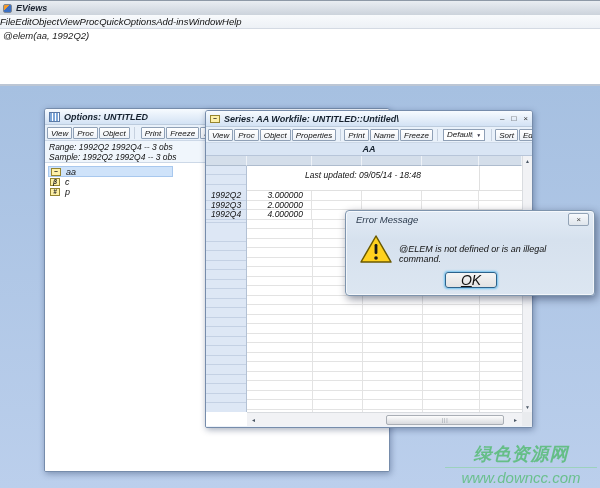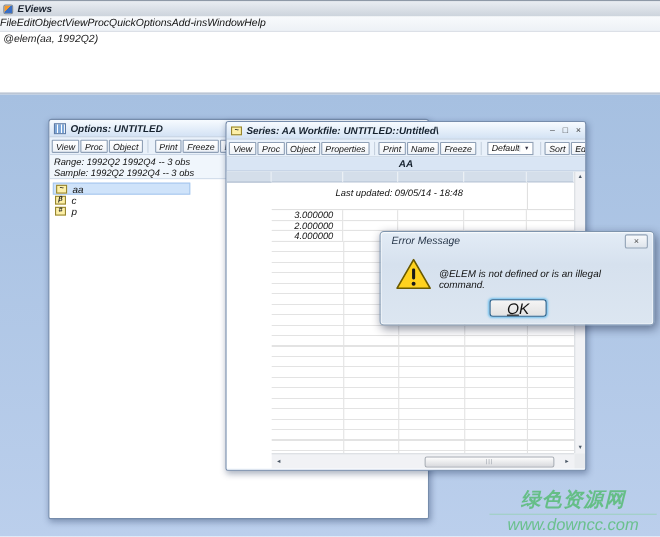--- a/index.html
+++ b/index.html
@@ -216,20 +216,25 @@
       <div id="aa-band">AA</div>
       <div id="grid">
         <div id="grid-header">
           <span class="hc" style="width:41px"></span>
           <span class="hc" style="width:65px"></span>
           <span class="hc" style="width:50px"></span>
           <span class="hc" style="width:60px"></span>
           <span class="hc" style="width:57px"></span>
           <span class="hc" style="flex:1"></span>
         </div>
+        <div id="obs-strip">
+          <div class="obs-cell" style="top:25px">1992Q2</div>
+          <div class="obs-cell" style="top:34.5px">1992Q3</div>
+          <div class="obs-cell" style="top:44px">1992Q4</div>
+        </div>
         <div id="content">
           <div id="lastupd">
             <span class="span-cell">Last updated: 09/05/14 - 18:48</span>
             <span class="end-cell"></span>
           </div>
           <div class="drow" style="top:25px">
             <span class="c val">3.000000</span>
             <span class="c" style="width:50px"></span>
             <span class="c" style="width:60px"></span>
             <span class="c" style="width:57px"></span>

